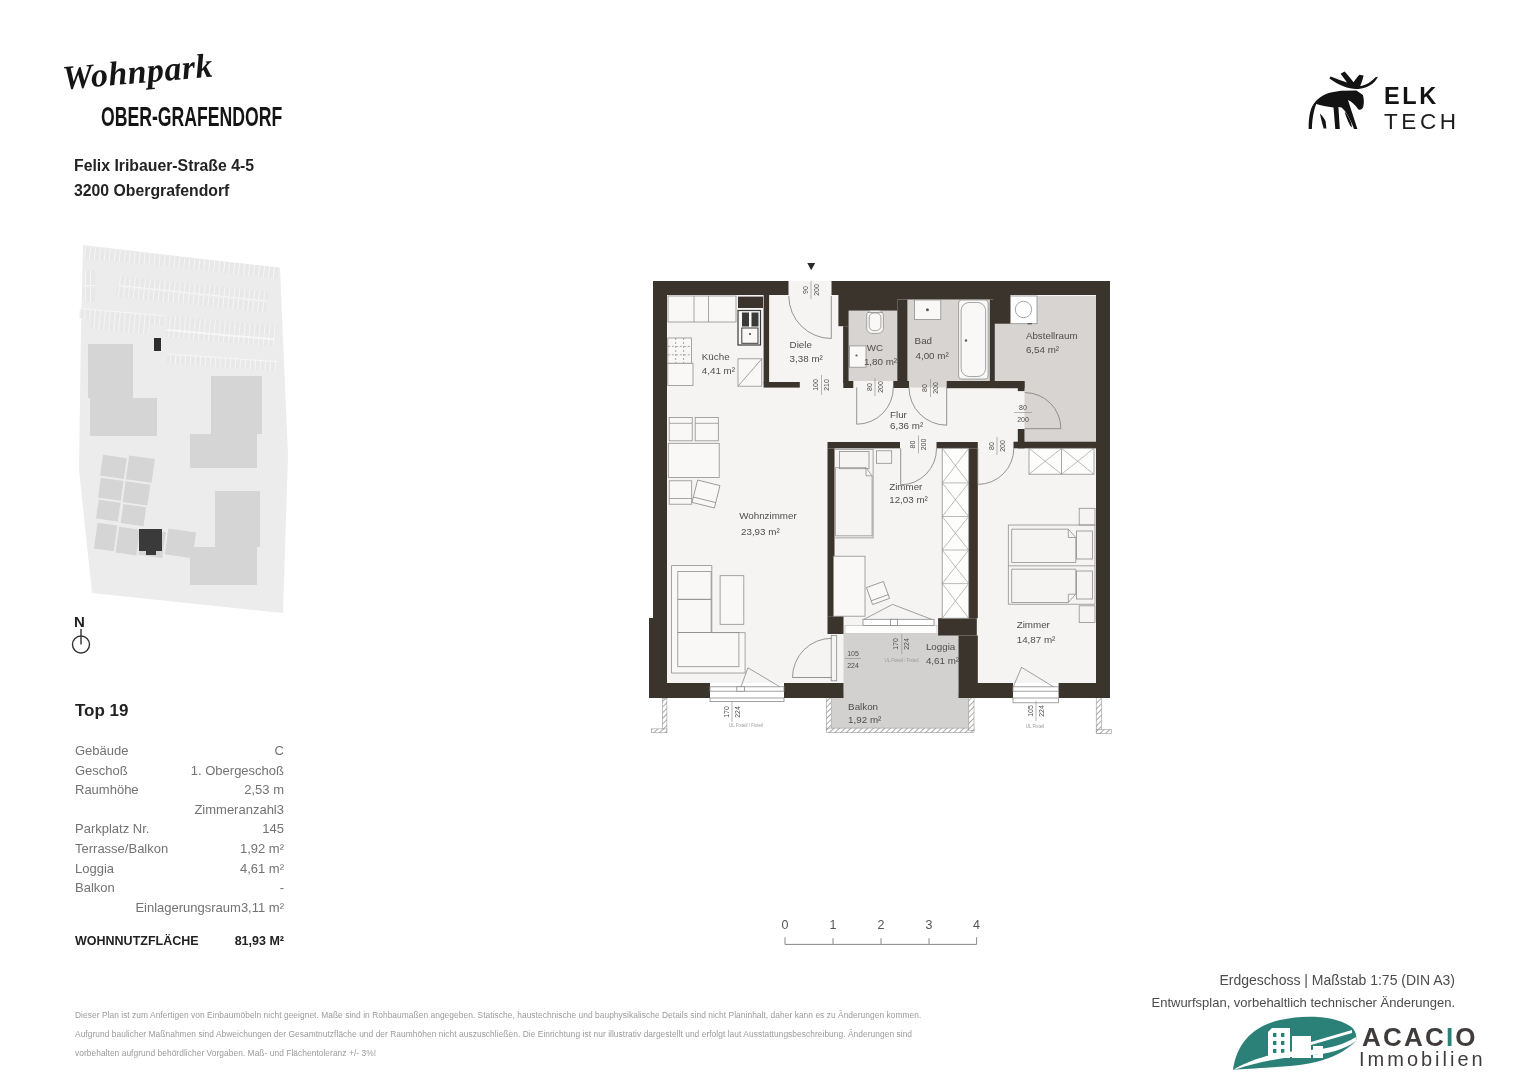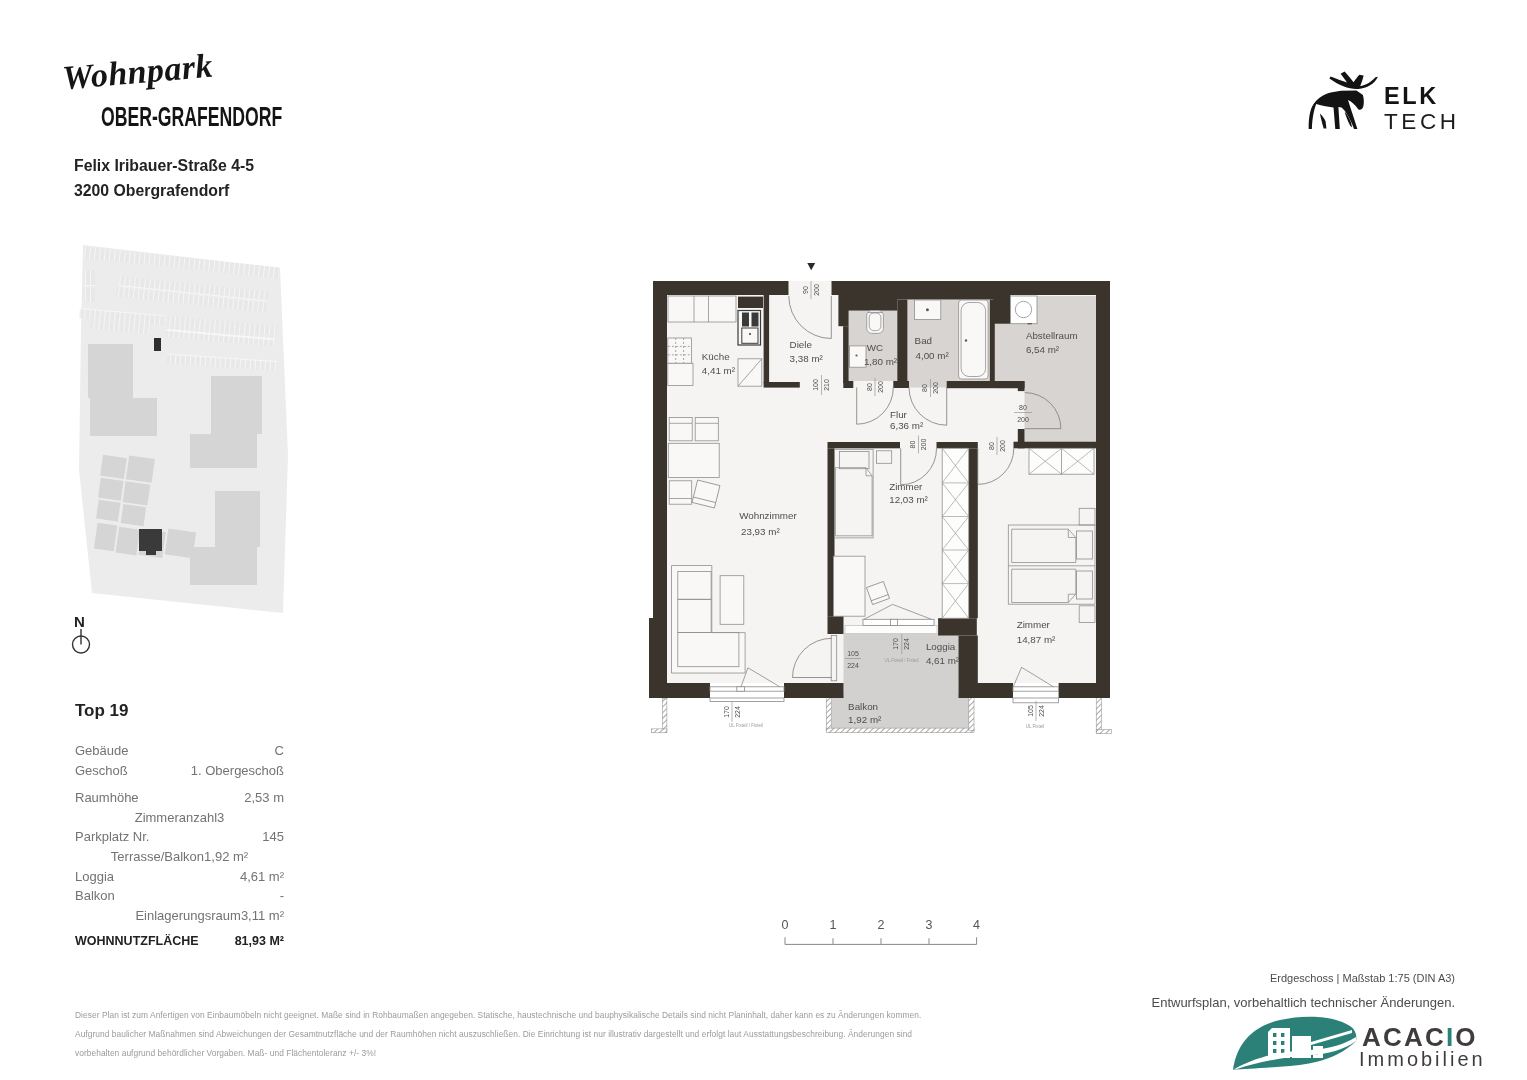--- a/index.html
+++ b/index.html
@@ -125,33 +125,33 @@
 
 <div class="abs" style="left:75px;top:741px;width:209px;font-size:13px;color:#737373;line-height:19.6px;">
   <div style="display:flex;justify-content:space-between;">
       <span>Gebäude</span>
       <span>C</span>
     </div>
   <div style="display:flex;justify-content:space-between;">
       <span>Geschoß</span>
       <span>1. Obergeschoß</span>
     </div>
-  <div style="display:flex;justify-content:space-between;margin-top:8px;">
+  <div style="display:flex;justify-content:space-between;">
       <span>Raumhöhe</span>
       <span>2,53 m</span>
     </div>
-  <div style="display:flex;justify-content:center;">
+  <div style="display:flex;justify-content:flex-end;">
       <span>Zimmeranzahl</span>
       <span>3</span>
     </div>
   <div style="display:flex;justify-content:space-between;">
       <span>Parkplatz Nr.</span>
       <span>145</span>
     </div>
-  <div style="display:flex;justify-content:center;">
+  <div style="display:flex;justify-content:space-between;">
       <span>Terrasse/Balkon</span>
       <span>1,92 m²</span>
     </div>
   <div style="display:flex;justify-content:space-between;">
       <span>Loggia</span>
       <span>4,61 m²</span>
     </div>
   <div style="display:flex;justify-content:space-between;">
       <span>Balkon</span>
       <span>-</span>
@@ -166,21 +166,21 @@
   <span>WOHNNUTZFLÄCHE</span>
     <span>81,93 M²</span>
 </div>
 
 <div class="abs" style="left:75px;top:1006px;width:1100px;font-size:8.4px;color:#9b9b9b;line-height:18.8px;white-space:nowrap;letter-spacing:0.05px;">
 Dieser Plan ist zum Anfertigen von Einbaumöbeln nicht geeignet. Maße sind in Rohbaumaßen angegeben. Statische, haustechnische und bauphysikalische Details sind nicht Planinhalt, daher kann es zu Änderungen kommen.<br>
 Aufgrund baulicher Maßnahmen sind Abweichungen der Gesamtnutzfläche und der Raumhöhen nicht auszuschließen. Die Einrichtung ist nur illustrativ dargestellt und erfolgt laut Ausstattungsbeschreibung. Änderungen sind<br>
 vorbehalten aufgrund behördlicher Vorgaben. Maß- und Flächentoleranz +/- 3%!
 </div>
 
-<div class="abs" style="right:72px;top:972px;font-size:11px;color:#4c4c4c;">Erdgeschoss | Maßstab 1:75 (DIN A3)</div>
+<div class="abs" style="right:72px;top:972px;font-size:14px;color:#4c4c4c;">Erdgeschoss | Maßstab 1:75 (DIN A3)</div>
 
 <div class="abs" style="right:72px;top:995px;font-size:13px;color:#4c4c4c;padding-left:48px;">Entwurfsplan, vorbehaltlich technischer Änderungen.</div>
 
 <div id="acacio" class="abs" style="left:1220px;top:1010px;width:280px;height:70px;">
 <svg width="280" height="70" viewBox="1220 1010 280 70">
 
   <path d="M 1233,1070 C 1237,1042 1254,1026 1280,1020 C 1305,1014 1336,1016 1350,1026 C 1356,1030 1357,1036 1356,1041 C 1340,1057 1316,1064 1290,1066 C 1266,1068 1245,1069 1233,1070 Z" fill="#2b8178"></path>
 
   <g fill="#ffffff">
     <polygon points="1268,1058 1268,1032 1272,1028 1290,1028 1290,1058"></polygon>

